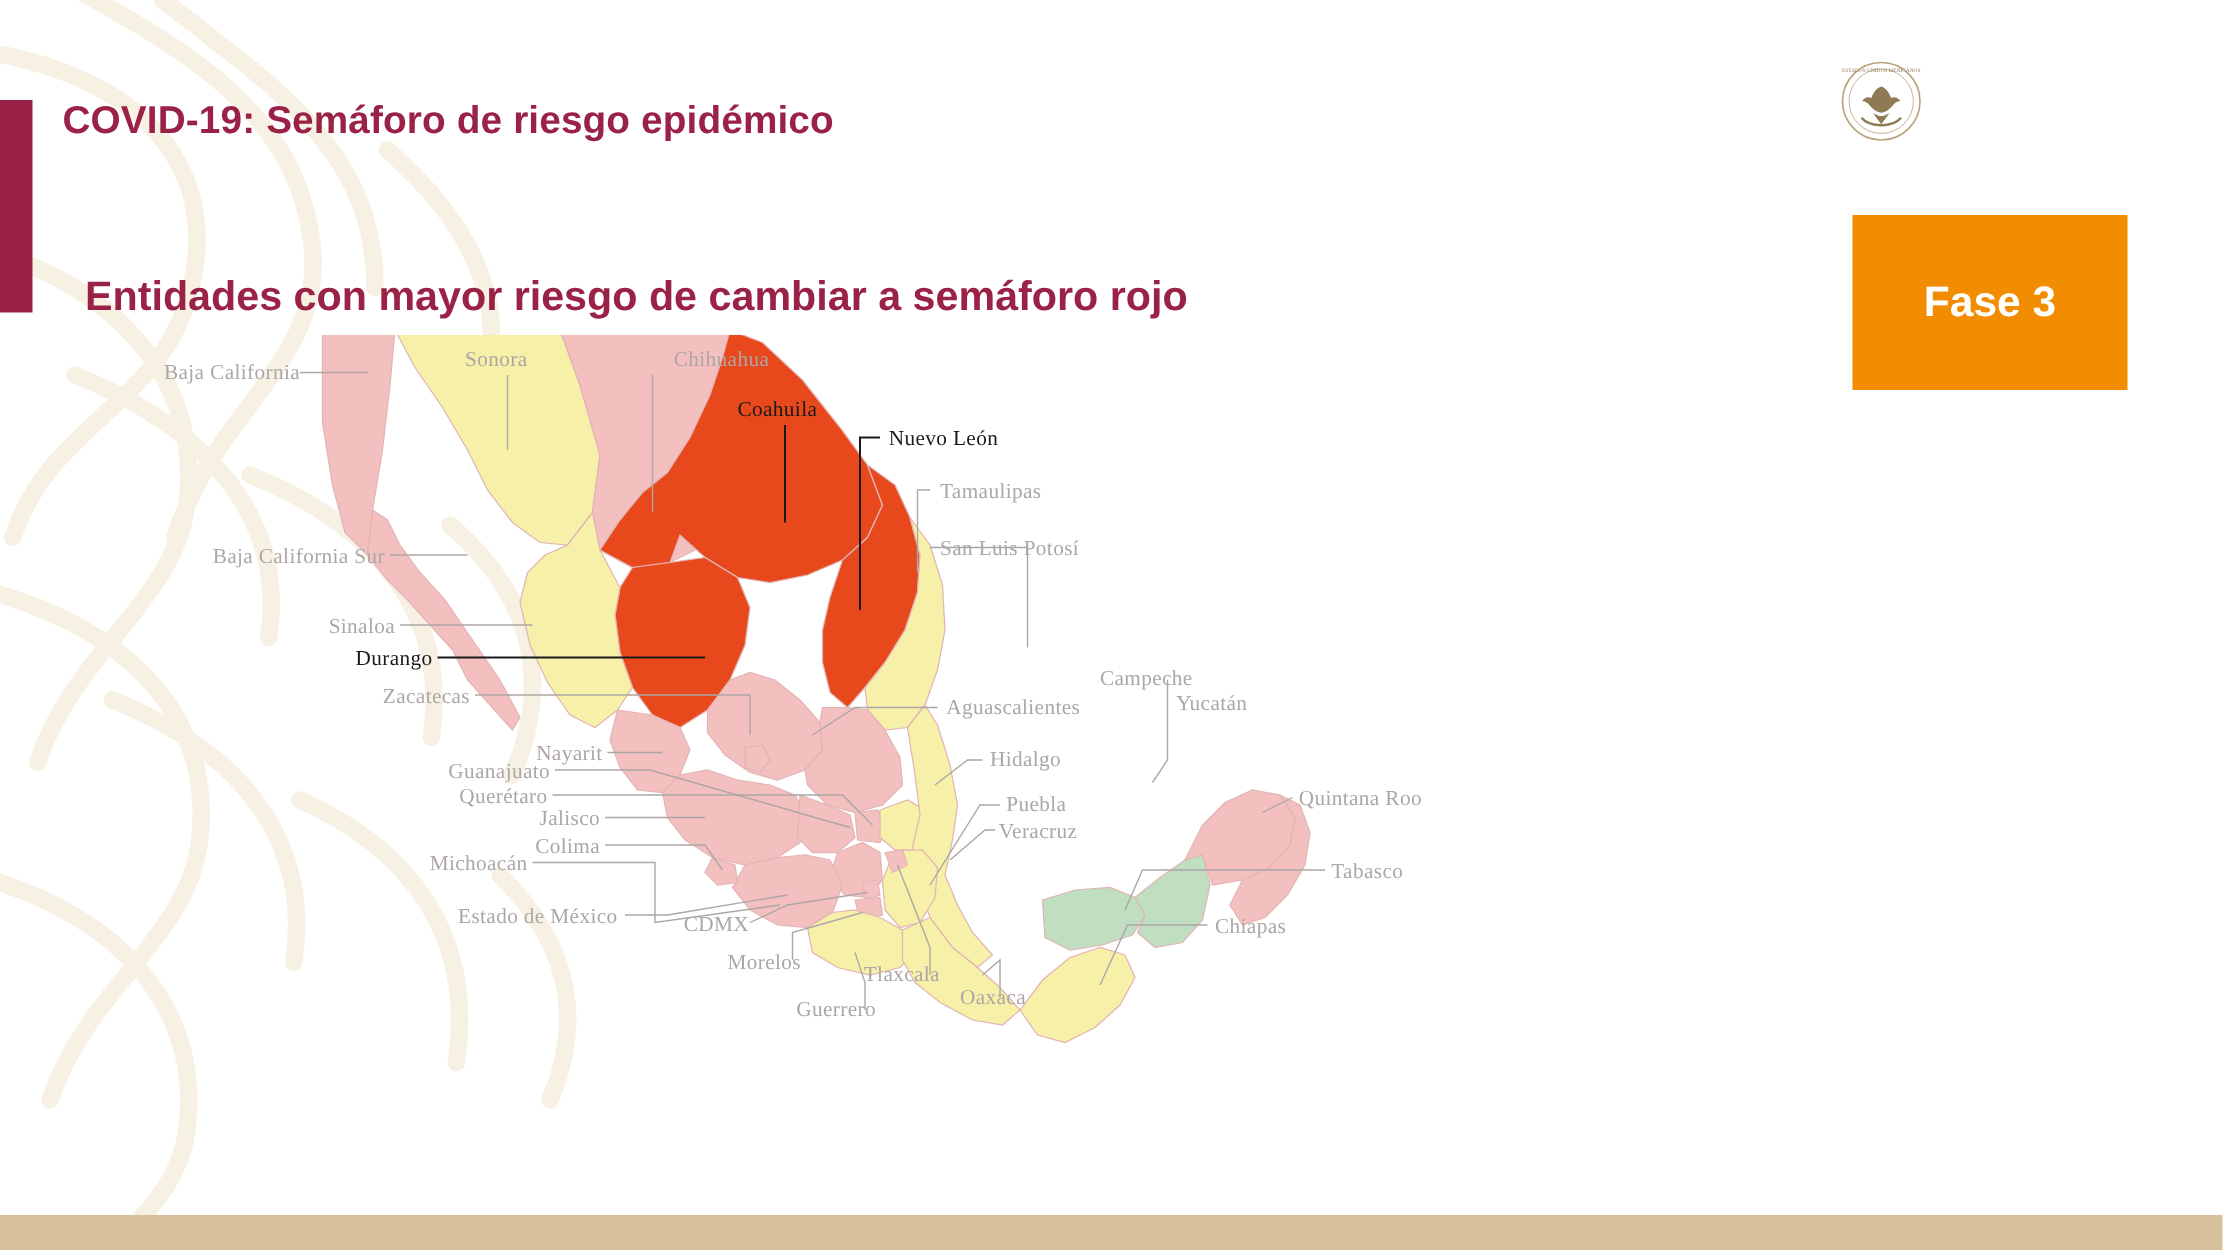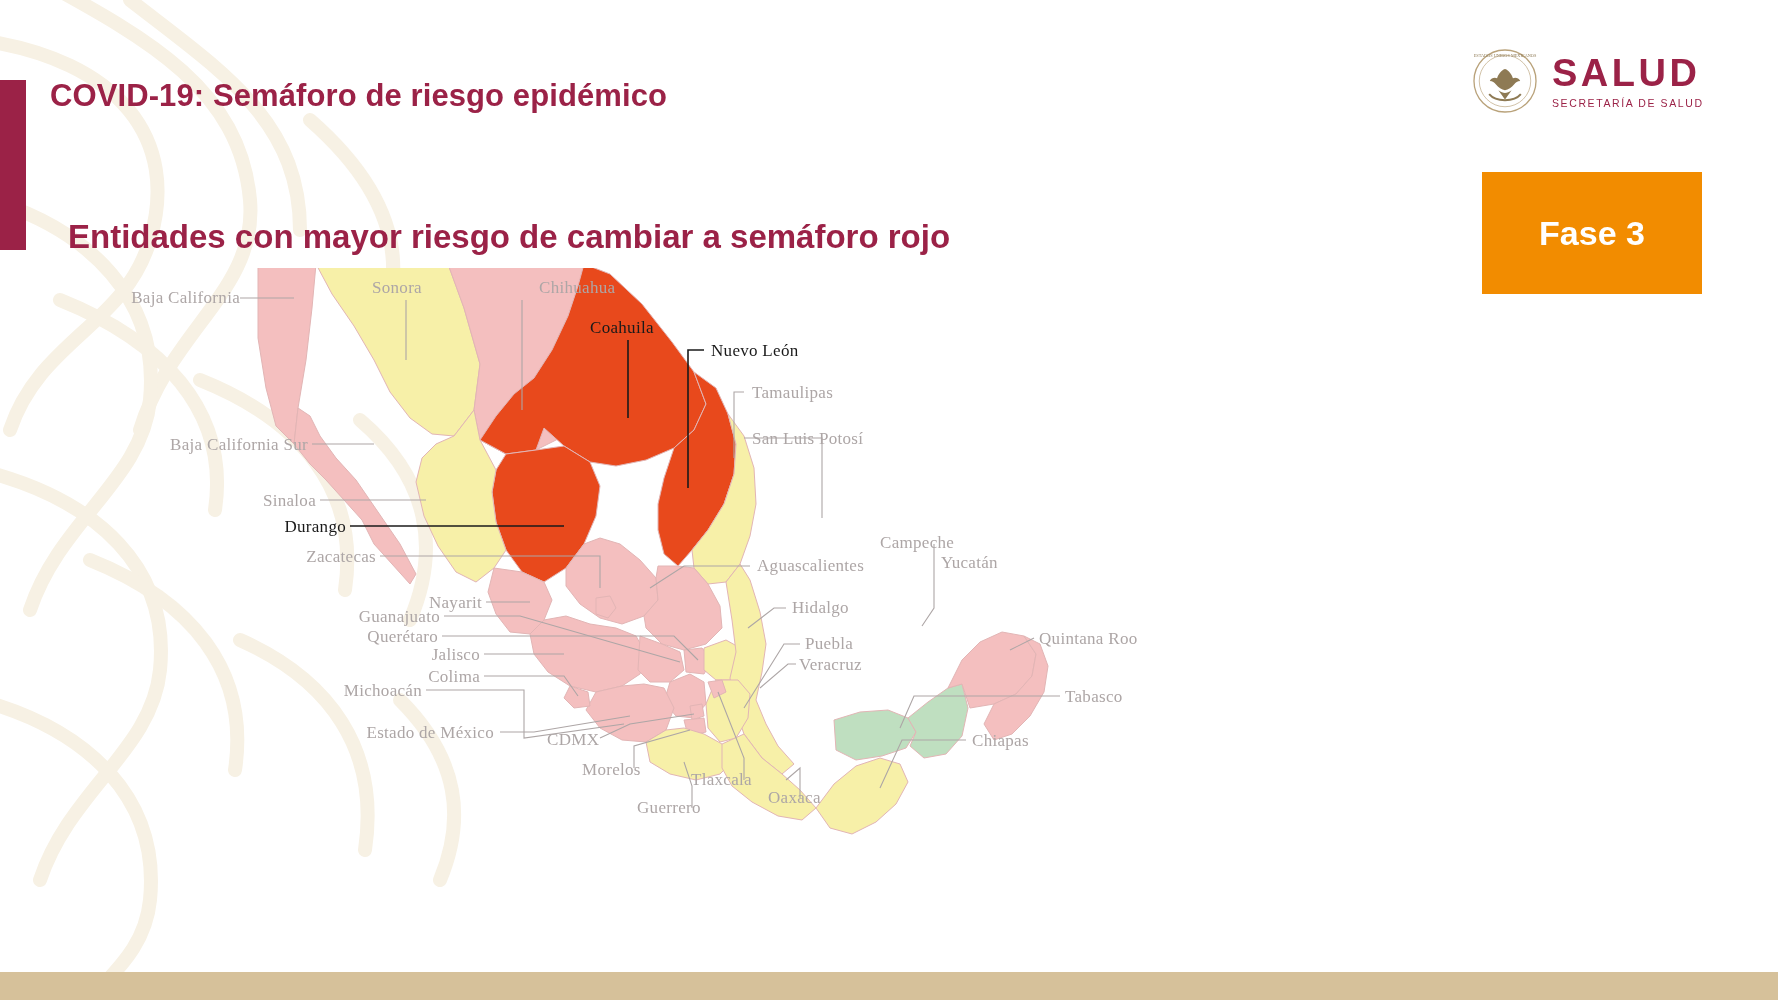--- a/index.html
+++ b/index.html
@@ -84,21 +84,21 @@
     color: #9B2247;
     margin-top: 5px;
   }
 
   
   #fase-badge {
     position: absolute;
     left: 1482px;
     top: 172px;
     width: 220px;
-    height: 122px;
+    height: 140px;
     background: #F28C00;
     display: flex;
     align-items: center;
     justify-content: center;
     color: #ffffff;
     font-size: 34px;
     font-weight: bold;
   }
 
   
@@ -176,24 +176,20 @@
   <svg id="logo-eagle" viewBox="0 0 100 100">
     <circle cx="50" cy="50" r="47" fill="none" stroke="#B9A27A" stroke-width="2"></circle>
     <circle cx="50" cy="50" r="39" fill="none" stroke="#B9A27A" stroke-width="1"></circle>
     <text x="50" y="14" text-anchor="middle" font-family="Liberation Serif, serif" font-size="6.5" fill="#8E7A54">ESTADOS UNIDOS MEXICANOS</text>
     <g fill="#8E7A54">
       <path d="M50 32 C44 34 40 40 38 46 C34 44 29 46 27 50 C31 50 34 52 36 55 C40 60 45 63 50 64 C55 63 60 60 64 55 C66 52 69 50 73 50 C71 46 66 44 62 46 C60 40 56 34 50 32 Z"></path>
       <path d="M40 64 C44 70 47 74 50 78 C53 74 56 70 60 64 C56 67 53 68 50 68 C47 68 44 67 40 64 Z"></path>
     </g>
     <path d="M26 70 C36 82 64 82 74 70" fill="none" stroke="#8E7A54" stroke-width="3"></path>
   </svg>
-  <div id="logo-text-wrap">
-    <div id="logo-salud">SALUD</div>
-    <div id="logo-secretaria">SECRETARÍA DE SALUD</div>
-  </div>
 </div>
 
 <div id="fase-badge">Fase 3</div>
 
 <div id="map-area">
 <svg id="map-svg" width="1400" height="660" viewBox="0 0 1400 660">
 
   <g>
 
     <path class="state-shape" fill="#F4BFBF" d="M214,-6 L272,-4 L268,40 L262,92 L254,140 L250,176 L232,158 L222,120 L214,70 Z"></path>

